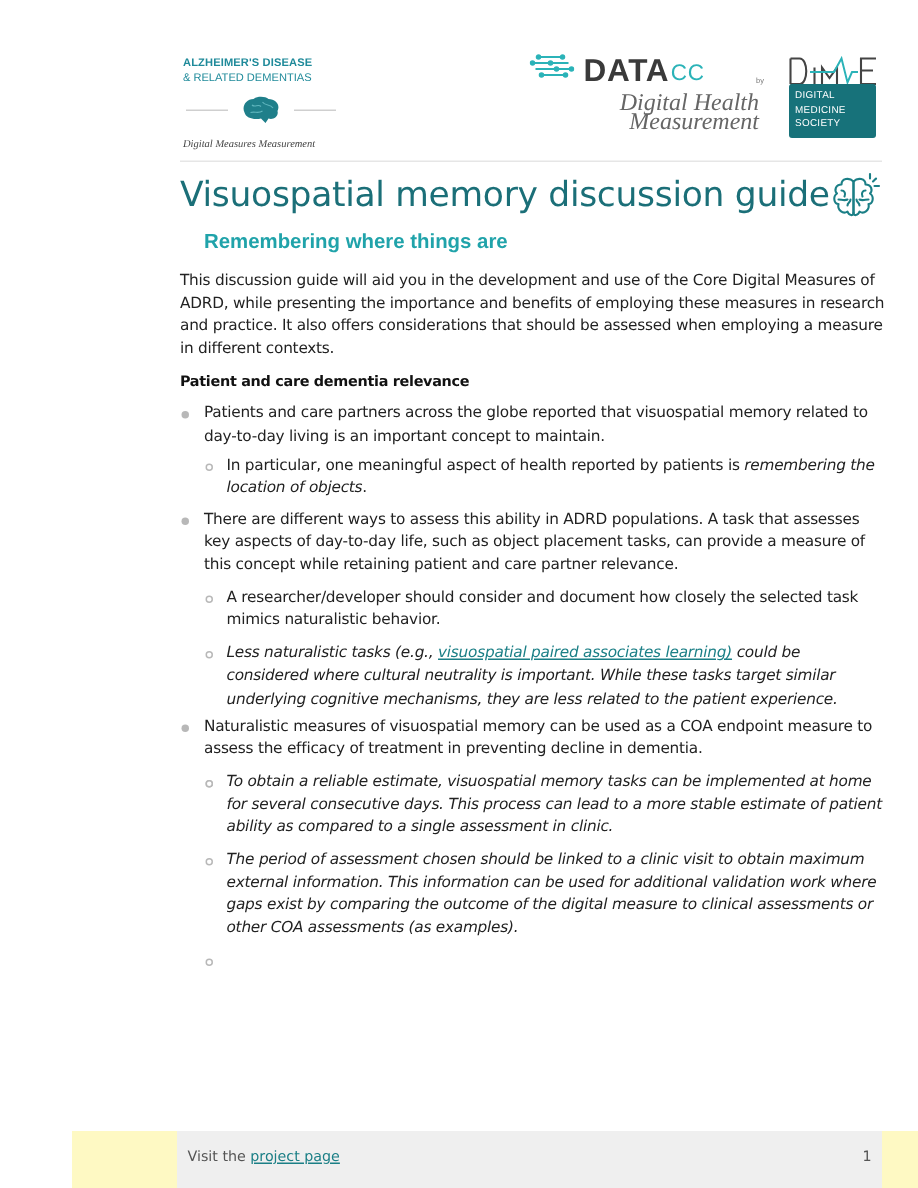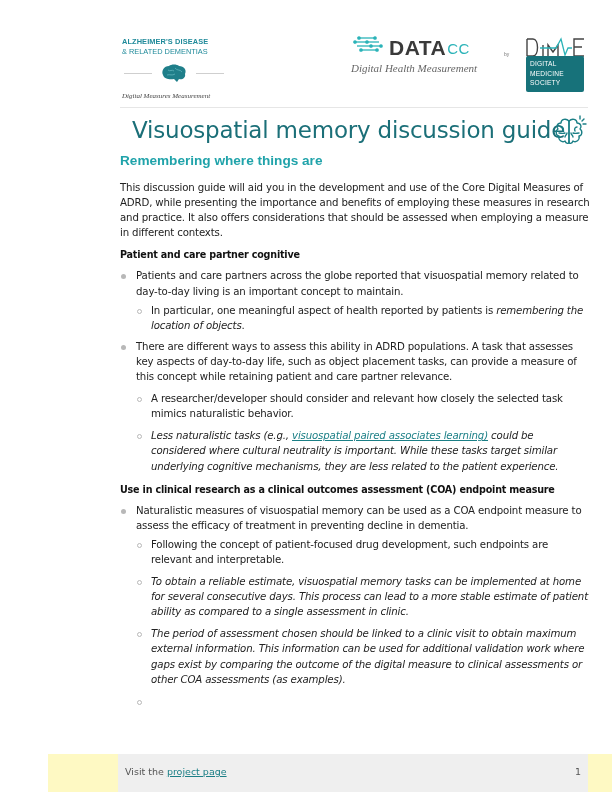--- a/index.html
+++ b/index.html
@@ -18,33 +18,33 @@
     .logo-adrd .brainrow .line.right { left: 74px; }
     .logo-adrd .brainrow svg { position: absolute; left: 37px; top: 1px; }
     .logo-adrd .l3 { font-family: "Liberation Serif", serif; font-style: italic; font-size: 7px; color: #444; white-space: nowrap; margin-top: 8px; }
 
     .logo-datacc { position: absolute; left: 305px; top: 36px; width: 160px; }
     .logo-datacc .top { display: flex; height: 22px; }
     .logo-datacc .top svg { margin-right: 6px; }
     .logo-datacc .data { font-family: "Liberation Sans", sans-serif; font-weight: bold; font-size: 21px; color: #3a3a3a; letter-spacing: 0.5px; }
     .logo-datacc .cc { font-family: "Liberation Sans", sans-serif; font-size: 15px; color: #2bb3b8; letter-spacing: 0.5px; margin-left: 1px; margin-top: 4px; }
     .logo-datacc .by { font-family: "Liberation Sans", sans-serif; font-size: 5px; color: #777; position: absolute; left: 151px; top: 15px; }
-    .logo-datacc .sub { font-family: "Liberation Serif", serif; font-style: italic; font-size: 11px; color: #666; text-align: left; width: 155px; margin-left: -2px; line-height: 13px; margin-top: 4px; }
+    .logo-datacc .sub { font-family: "Liberation Serif", serif; font-style: italic; font-size: 16px; color: #666; text-align: right; width: 155px; margin-left: -2px; line-height: 13px; margin-top: 4px; }
 
     .logo-dime { position: absolute; left: 478px; top: 37px; width: 60px; height: 55px; }
     .logo-dime .dm-top { height: 20px; position: relative; }
     .logo-dime .dm-box { position: absolute; top: 19px; left: 0; width: 58px; height: 36px; background: #17727a; border-radius: 2px; padding: 3px 4px; }
     .logo-dime .dm-box div { font-family: "Liberation Sans", sans-serif; font-size: 6.6px; color: #ffffff; line-height: 9.6px; letter-spacing: 0.2px; white-space: nowrap; }
 
     .header-rule { position: absolute; left: 72px; top: 107px; width: 468px; height: 1px; background: #e6e6e6; }
 
     
-    .title { position: absolute; left: 84px; top: 117px; font-family: "DejaVu Sans", sans-serif; font-weight: normal; font-size: 23px; color: #1b6f78; letter-spacing: -0.2px; white-space: nowrap; }
+    .title { position: absolute; left: 72px; top: 117px; font-family: "DejaVu Sans", sans-serif; font-weight: normal; font-size: 23px; color: #1b6f78; letter-spacing: -0.2px; white-space: nowrap; }
     .title-icon { position: absolute; left: 503px; top: 113px; }
-    .subtitle { position: absolute; left: 72px; top: 153px; font-family: "Liberation Sans", sans-serif; font-weight: bold; font-size: 13.6px; color: #20a3aa; white-space: nowrap; }
+    .subtitle { position: absolute; left: 88px; top: 153px; font-family: "Liberation Sans", sans-serif; font-weight: bold; font-size: 13.6px; color: #20a3aa; white-space: nowrap; }
 
     
     .body { position: absolute; left: 72px; top: 180px; width: 470px; font-family: "DejaVu Sans", sans-serif; font-size: 10.2px; line-height: 15.1px; color: #222; }
     .body p.intro { margin-bottom: 7px; letter-spacing: -0.15px; }
     .body h3 { font-family: "DejaVu Sans", sans-serif; font-weight: bold; font-size: 9.6px; color: #111; margin: 7px 0 6px 0; letter-spacing: -0.2px; white-space: nowrap; }
     .body ul { list-style: none; }
     .body li.l1 { position: relative; padding-left: 16px; margin-bottom: 3px; letter-spacing: -0.15px; }
     .body li.l1 > .bul { position: absolute; left: 1px; top: 6px; width: 5px; height: 5px; border-radius: 50%; background: #b8b8b8; }
     .body li.l2 { position: relative; padding-left: 31px; margin-left: -16px; margin-top: 4px; letter-spacing: -0.15px; }
     .body li.l2 > .bul { position: absolute; left: 17px; top: 6px; width: 5px; height: 5px; border-radius: 50%; border: 1px solid #b8b8b8; background: #fff; }
@@ -135,57 +135,55 @@
       <line x1="29" y1="3" x2="29" y2="6"></line>
       <line x1="33" y1="6" x2="31" y2="8"></line>
       <line x1="35" y1="11" x2="32" y2="11"></line>
     </g>
   </svg>
   <h2 class="subtitle">Remembering where things are</h2>
 
   <div class="body">
     <p class="intro">This discussion guide will aid you in the development and use of the Core Digital Measures of ADRD, while presenting the importance and benefits of employing these measures in research and practice. It also offers considerations that should be assessed when employing a measure in different contexts.</p>
 
-    <h3>Patient and care partner cognitive</h3>
+    <h3>Patient and care dementia relevance</h3>
     <ul>
       <li class="l1">
         <span class="bul"></span>
         <span>Patients and care partners across the globe reported that visuospatial memory related to day-to-day living is an important concept to maintain.</span>
         <ul>
           <li class="l2">
             <span class="bul"></span>
             <span>In particular, one meaningful aspect of health reported by patients is </span><em>remembering the location of objects</em><span>.</span>
           </li>
         </ul>
       </li>
       <li class="l1" style="margin-top:6px;">
         <span class="bul"></span>
         <span>There are different ways to assess this ability in ADRD populations. A task that assesses key aspects of day-to-day life, such as object placement tasks, can provide a measure of this concept while retaining patient and care partner relevance.</span>
         <ul>
           <li class="l2" style="margin-top:7px;">
             <span class="bul"></span>
-            <span>A researcher/developer should consider and relevant how closely the selected task mimics naturalistic behavior.</span>
+            <span>A researcher/developer should consider and document how closely the selected task mimics naturalistic behavior.</span>
           </li>
           <li class="l2">
             <span class="bul"></span>
             <span>Less naturalistic tasks (e.g., </span><a href="#">visuospatial paired associates learning)</a><span> could be considered where cultural neutrality is important. While these tasks target similar underlying cognitive mechanisms, they are less related to the patient experience.</span>
           </li>
         </ul>
       </li>
     </ul>
 
-    <h3 style="margin-top:8px;">Use in clinical research as a clinical outcomes assessment (COA) endpoint measure</h3>
     <ul>
       <li class="l1">
         <span class="bul"></span>
         <span>Naturalistic measures of visuospatial memory can be used as a COA endpoint measure to assess the efficacy of treatment in preventing decline in dementia.</span>
         <ul>
           <li class="l2">
             <span class="bul"></span>
-            <span>Following the concept of patient-focused drug development, such endpoints are relevant and interpretable.</span>
           </li>
           <li class="l2">
             <span class="bul"></span>
             <span>To obtain a reliable estimate, visuospatial memory tasks can be implemented at home for several consecutive days. This process can lead to a more stable estimate of patient ability as compared to a single assessment in clinic.</span>
           </li>
           <li class="l2">
             <span class="bul"></span>
             <span>The period of assessment chosen should be linked to a clinic visit to obtain maximum external information. This information can be used for additional validation work where gaps exist by comparing the outcome of the digital measure to clinical assessments or other COA assessments (as examples).</span>
           </li>
           <li class="l2">

